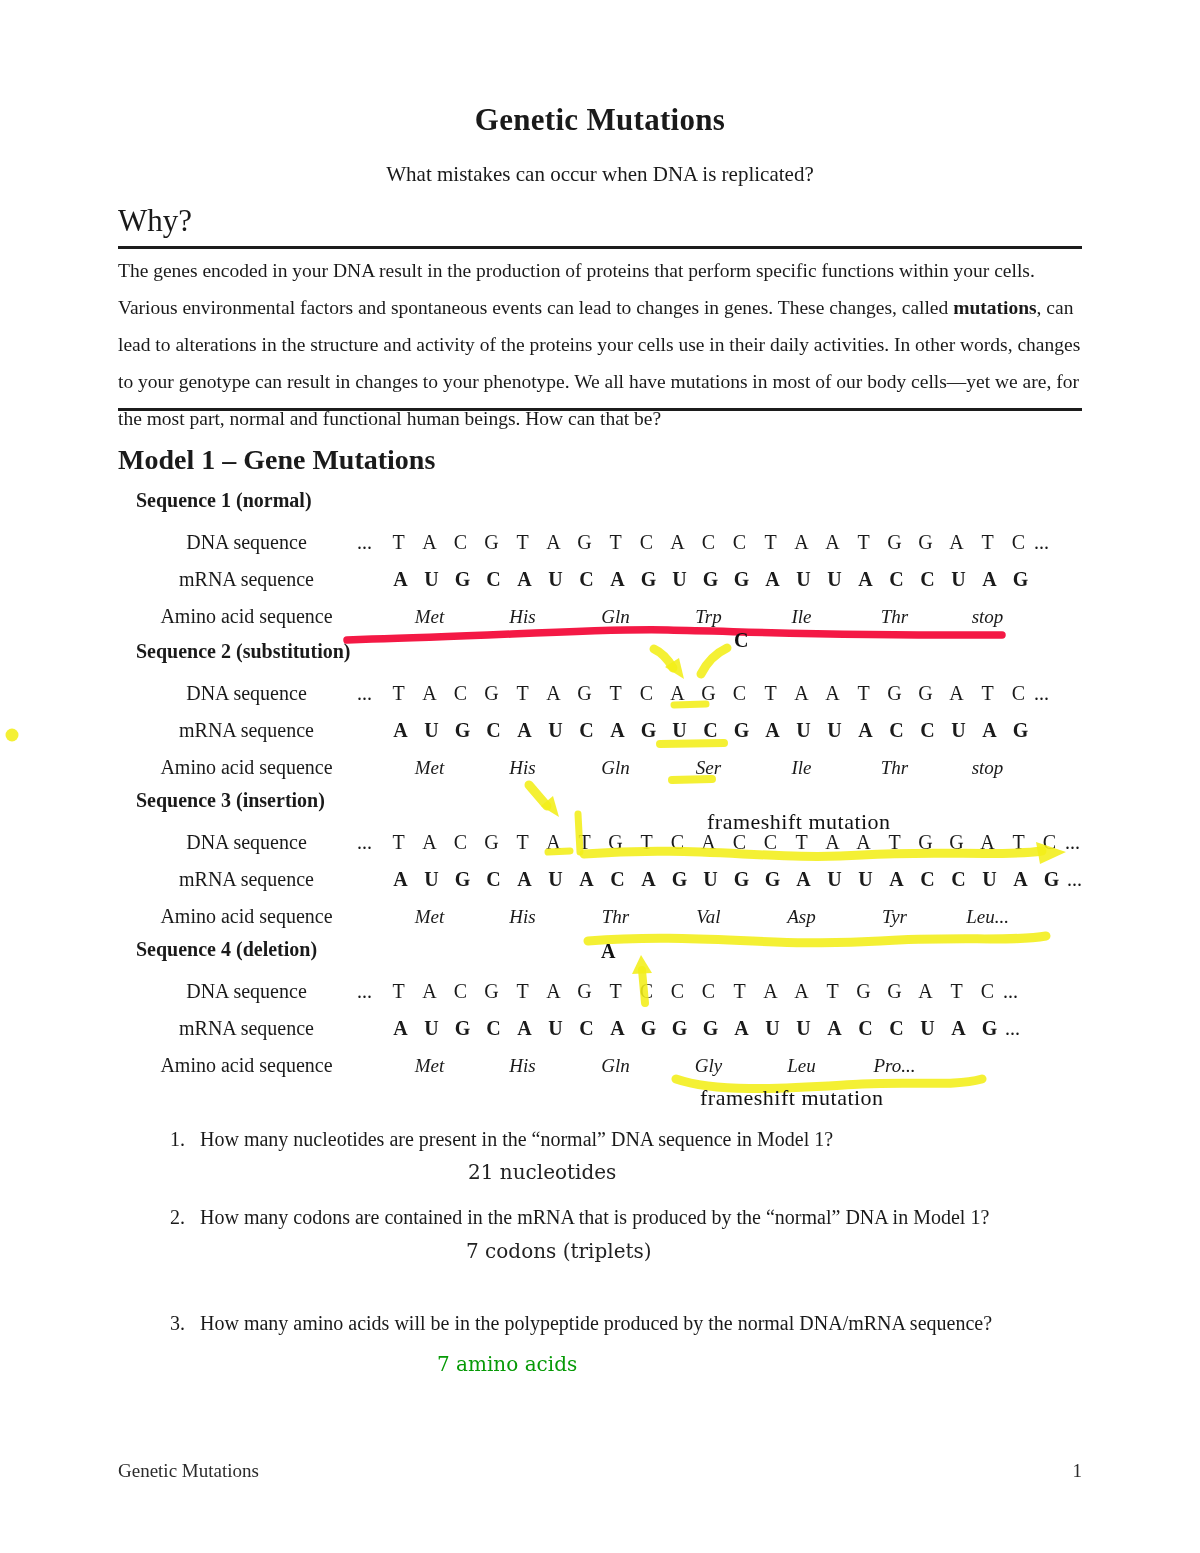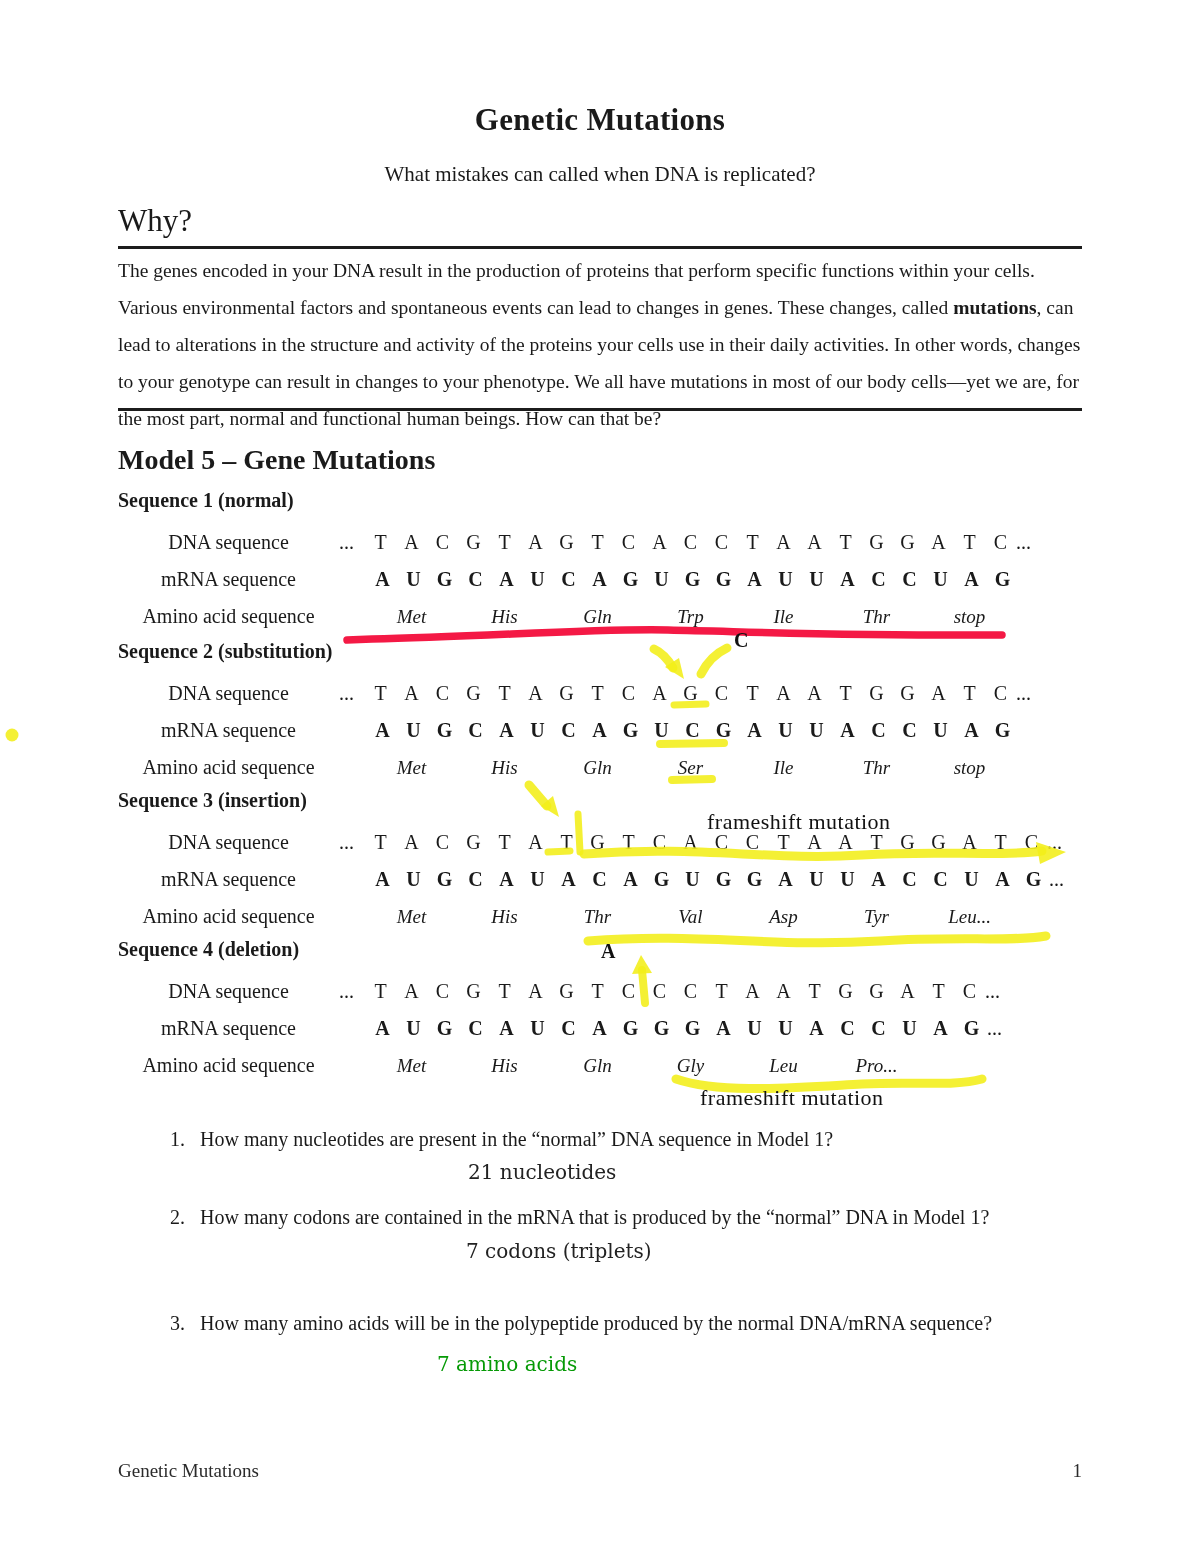--- a/index.html
+++ b/index.html
@@ -15,21 +15,21 @@
   .centered{left:0;width:1200px;text-align:center;}
   #doc-title{top:102px;font-size:31px;font-weight:bold;letter-spacing:0.3px;}
   #doc-subtitle{top:162px;font-size:21px;}
   #why-heading{left:118px;top:203px;font-size:31px;font-weight:normal;}
   .rule{left:118px;width:964px;height:3px;background:#1c1c1c;}
   #rule-top{top:246px;}
   #rule-bottom{top:408px;}
   #why-body{left:118px;top:252px;width:964px;font-size:19.5px;line-height:37px;text-align:left;}
   #model1-heading{left:118px;top:444px;font-size:28px;font-weight:bold;}
   
-  .seq-block{position:absolute;left:118px;width:980px;}
+  .seq-block{position:absolute;left:136px;width:980px;}
   .seq-heading{font-size:20px;font-weight:bold;height:24px;margin-bottom:18px;}
   .seq-row{display:flex;align-items:baseline;height:22px;margin-bottom:15px;font-size:20px;}
   .seq-label{flex:none;width:221px;text-align:center;}
   .cell{flex:none;width:31px;text-align:center;}
   .pre{flex:none;width:26px;text-align:left;}
   .spacer{flex:none;width:26px;}
   .mspacer{flex:none;width:28px;}
   .suf{flex:none;width:26px;text-align:left;}
   .mrna-row .cell{font-weight:bold;}
   .amino-cell{flex:none;width:93px;text-align:center;font-size:19px;font-style:italic;}
@@ -49,28 +49,28 @@
   .yellow-stroke{stroke:var(--yellow,#f2ee18);fill:none;stroke-linecap:round;opacity:0.88;}
   .yellow-fill{fill:var(--yellow,#f2ee18);opacity:0.88;}
   .red-stroke{stroke:var(--red,#f41945);fill:none;stroke-linecap:round;}
 </style>
 </head>
 <body>
 
 <div id="page">
 
   <div id="doc-title" class="abs centered">Genetic Mutations</div>
-  <div id="doc-subtitle" class="abs centered">What mistakes can called when DNA is replicated?</div>
+  <div id="doc-subtitle" class="abs centered">What mistakes can occur when DNA is replicated?</div>
 
   <div id="why-heading" class="abs">Why?</div>
   <div id="rule-top" class="abs rule"></div>
   <div id="why-body" class="abs"><span>The genes encoded in your DNA result in the production of proteins that perform specific functions within your cells. Various environmental factors and spontaneous events can lead to changes in genes. These changes, called </span><b>mutations</b><span>, can lead to alterations in the structure and activity of the proteins your cells use in their daily activities. In other words, changes to your genotype can result in changes to your phenotype. We all have mutations in most of our body cells—yet we are, for the most part, normal and functional human beings. How can that be?</span></div>
   <div id="rule-bottom" class="abs rule"></div>
 
-  <div id="model1-heading" class="abs">Model 5 – Gene Mutations</div>
+  <div id="model1-heading" class="abs">Model 1 – Gene Mutations</div>
 
   <div id="sequences">
       <div class="seq-block" style="top: 489px;">
         <div class="seq-heading">Sequence 1 (normal)</div>
         <div class="seq-row dna-row">
           <span class="seq-label">DNA sequence</span>
           <span class="pre">...</span>
           <span class="cell">T</span>
           <span class="cell">A</span>
           <span class="cell">C</span>

